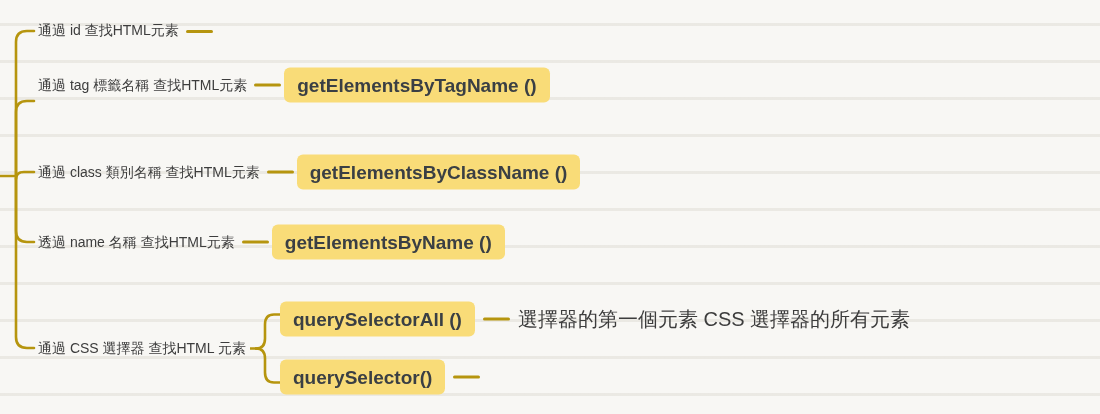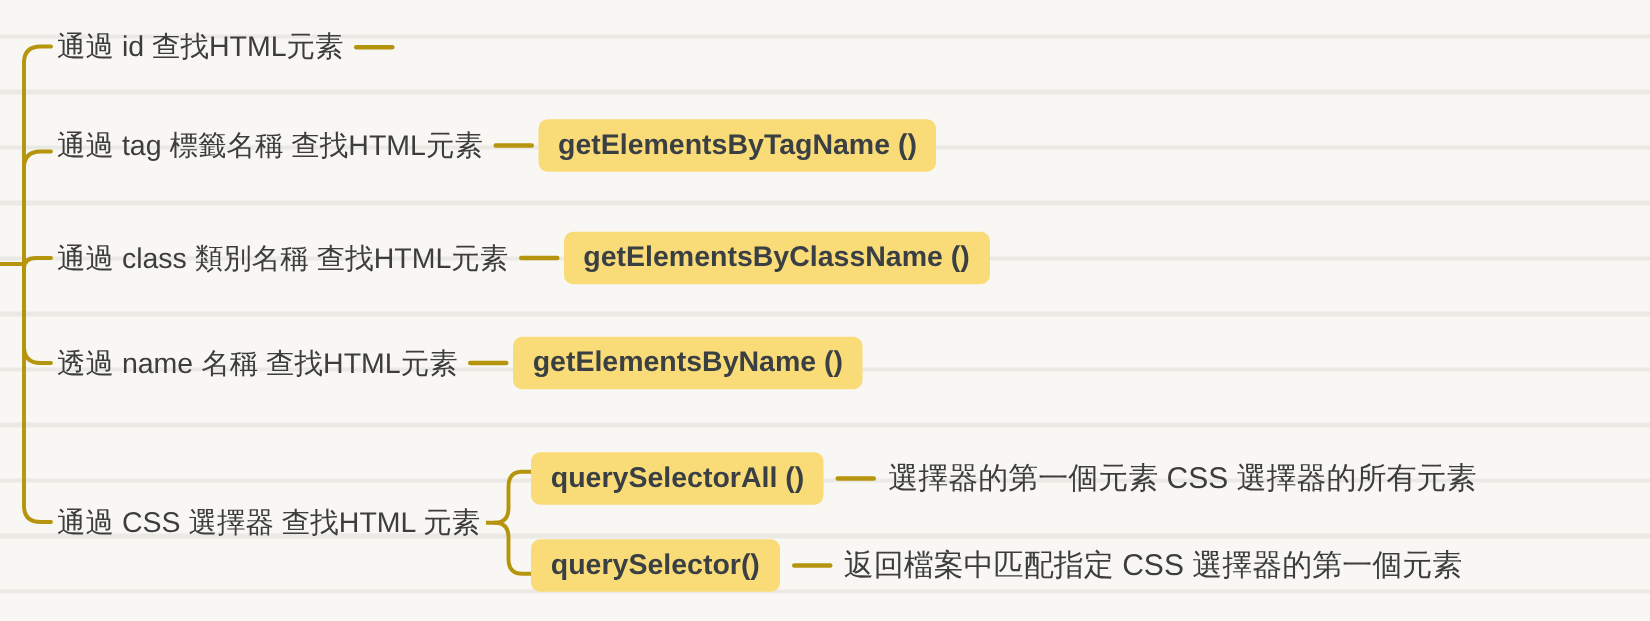--- a/index.html
+++ b/index.html
@@ -45,21 +45,21 @@
   }
   .row{
     position:absolute;
     left:34px;
     display:flex;
     align-items:center;
     white-space:nowrap;
     transform:translateY(-50%);
   }
   .label{
-    font-size:19px;
+    font-size:14px;
     color:var(--label-text);
     padding-left:4px;
   }
   .dash{
     flex:none;
     width:27px;height:3px;
     border-radius:2px;
     background:var(--gold);
     margin:0 3px 0 7px;
   }
@@ -108,21 +108,21 @@
     <path d="M16 179 Q16 172 24 172 H34"></path>
     <path d="M16 176 V231 Q16 242 27 242 H34"></path>
     <path d="M16 176 V337 Q16 348 27 348 H34"></path>
   </svg>
 
   <div class="row" style="top:31px">
     <span class="label">通過 id 查找HTML元素</span>
     <span class="dash"></span>
   </div>
 
-  <div class="row" style="top:97px">
+  <div class="row" style="top:85px">
     <span class="label">通過 tag 標籤名稱 查找HTML元素</span>
     <span class="dash"></span>
     <span class="node">getElementsByTagName ()</span>
   </div>
 
   <div class="row" style="top:242px">
     <span class="label">透過 name 名稱 查找HTML元素</span>
     <span class="dash"></span>
     <span class="node">getElementsByName ()</span>
   </div>
@@ -142,18 +142,17 @@
     </svg>
     <div class="children">
       <div class="child-row">
         <span class="node">querySelectorAll ()</span>
         <span class="dash after-node"></span>
         <span class="desc">選擇器的第一個元素 CSS 選擇器的所有元素</span>
       </div>
       <div class="child-row">
         <span class="node">querySelector()</span>
         <span class="dash after-node"></span>
-        <span class="desc">返回檔案中匹配指定 CSS 選擇器的第一個元素</span>
       </div>
     </div>
   </div>
 
 </div>
 
 </body></html>

